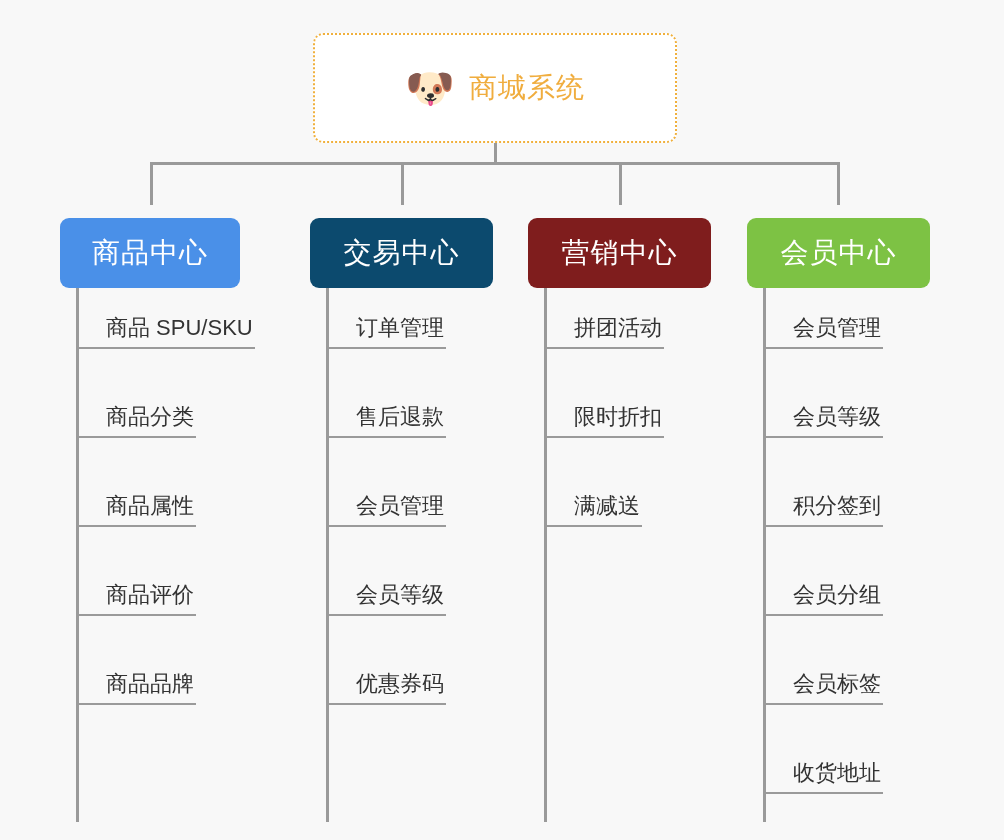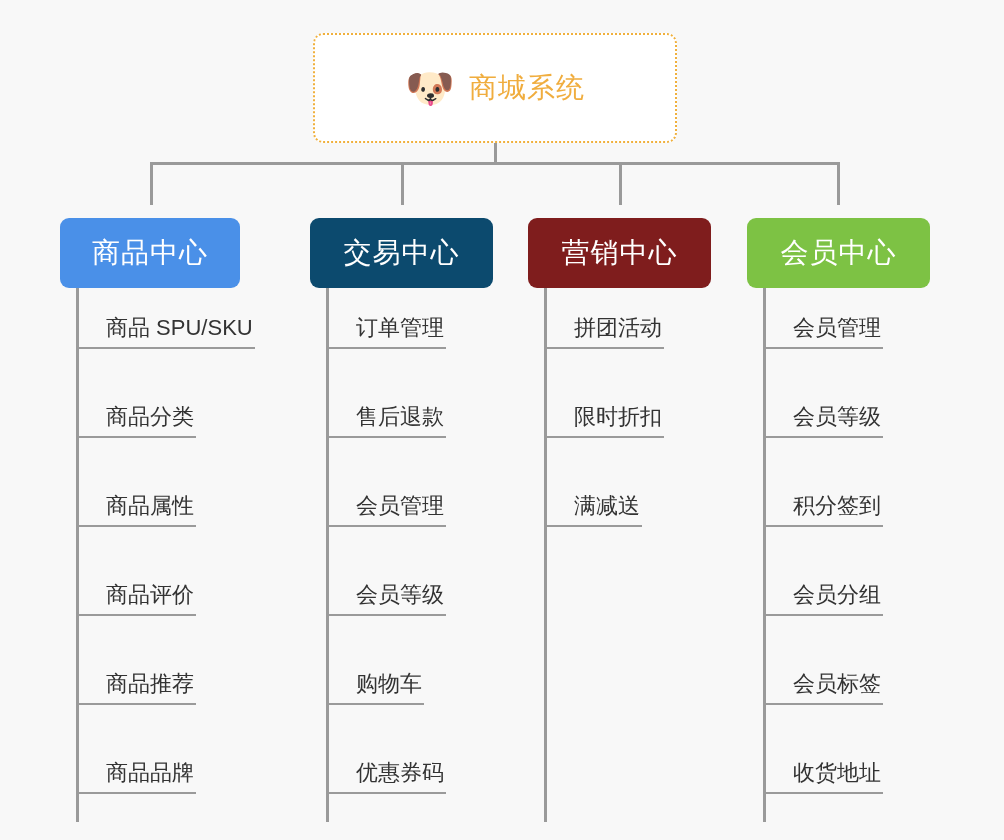--- a/index.html
+++ b/index.html
@@ -146,23 +146,20 @@
             <li class="leaf-item">
               <span class="leaf-label">商品分类</span>
             </li>
             <li class="leaf-item">
               <span class="leaf-label">商品属性</span>
             </li>
             <li class="leaf-item">
               <span class="leaf-label">商品评价</span>
             </li>
             <li class="leaf-item">
-              <span class="leaf-label">商品推荐</span>
-            </li>
-            <li class="leaf-item">
               <span class="leaf-label">商品品牌</span>
             </li>
           </ul>
         </div>
       </div>
       <div class="column" style="left: 310px; width: 183px;">
         <div class="cat-box" style="background: #0c4a6e; color: rgb(255, 255, 255);">
           <span>交易中心</span>
         </div>
         <div class="leaf-wrap">
@@ -174,23 +171,20 @@
             <li class="leaf-item">
               <span class="leaf-label">售后退款</span>
             </li>
             <li class="leaf-item">
               <span class="leaf-label">会员管理</span>
             </li>
             <li class="leaf-item">
               <span class="leaf-label">会员等级</span>
             </li>
             <li class="leaf-item">
-              <span class="leaf-label">购物车</span>
-            </li>
-            <li class="leaf-item">
               <span class="leaf-label">优惠券码</span>
             </li>
           </ul>
         </div>
       </div>
       <div class="column" style="left: 528px; width: 183px;">
         <div class="cat-box" style="background: #7f1d1d; color: rgb(255, 255, 255);">
           <span>营销中心</span>
         </div>
         <div class="leaf-wrap">

